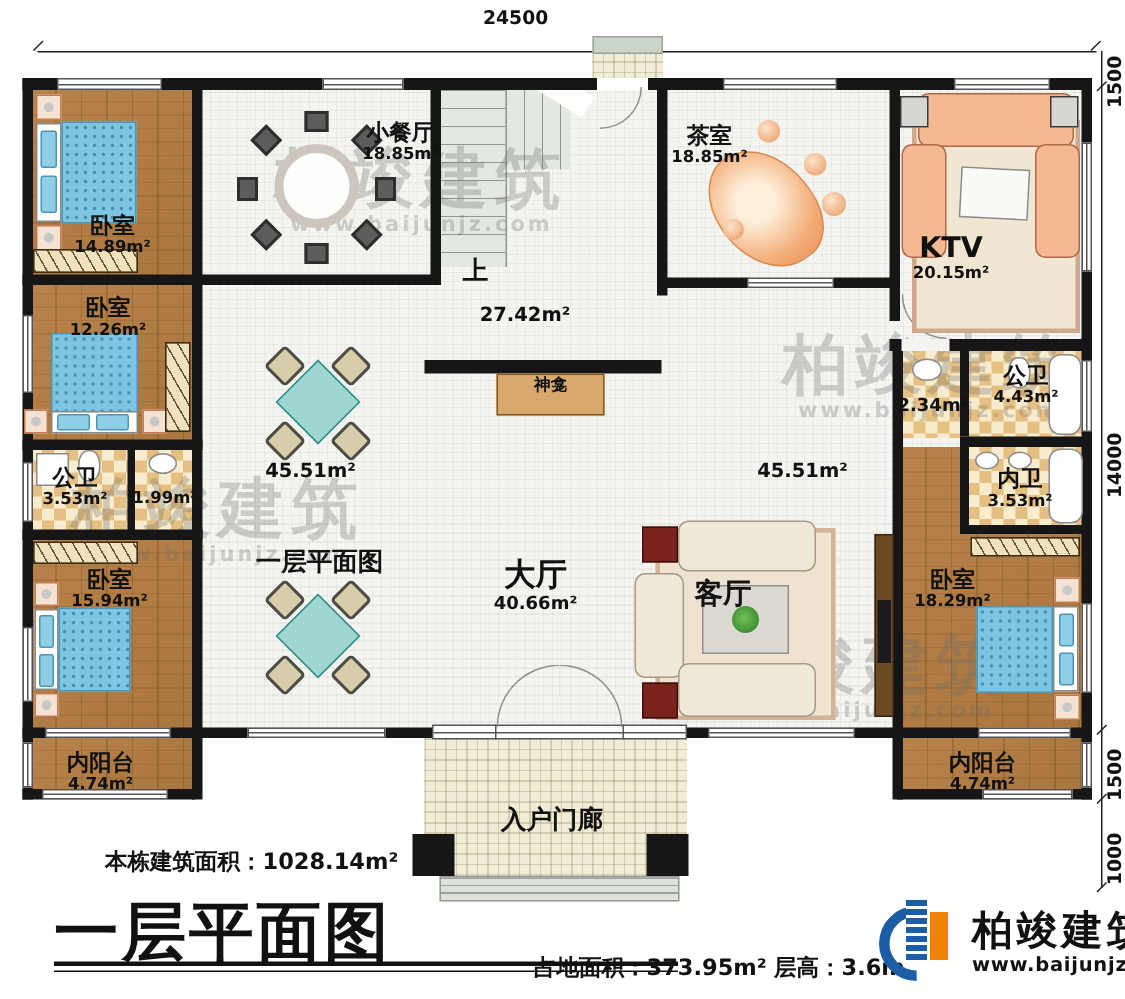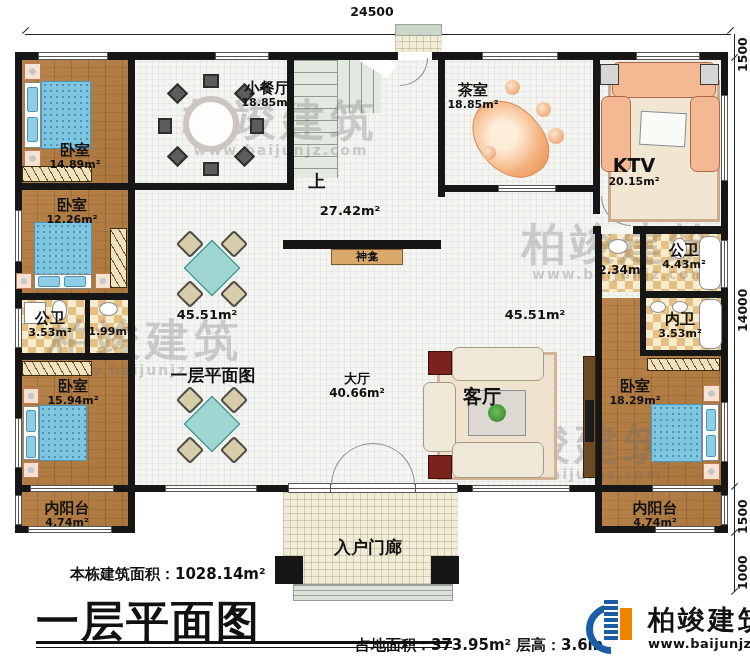--- a/index.html
+++ b/index.html
@@ -62,21 +62,21 @@
   .ft-title{font-size:43px;font-weight:bold;letter-spacing:2px;white-space:nowrap;}
   .ft-scale{font-size:39px;font-weight:400;white-space:nowrap;}
   .logo-name{font-size:27px;font-weight:800;letter-spacing:3px;white-space:nowrap;}
   .logo-url{font-size:13px;font-weight:800;letter-spacing:.5px;white-space:nowrap;}
 </style>
 </head>
 <body>
 
 <div class="canvas">
 
-  <div class="abs dim" style="left:322px;top:4px;width:100px;text-align:center;">24500</div>
+  <div class="abs dim" style="left:322px;top:4px;width:100px;">24500</div>
   <div class="abs" style="left:25px;top:34px;width:706px;height:1px;background:#222;"></div>
   <div class="abs" style="left:21px;top:30px;width:9px;height:1px;background:#222;transform:rotate(-45deg);"></div>
   <div class="abs" style="left:726px;top:30px;width:9px;height:1px;background:#222;transform:rotate(-45deg);"></div>
   <div class="abs" style="left:734px;top:34px;width:1px;height:558px;background:#222;"></div>
   <div class="abs" style="left:730px;top:57px;width:9px;height:1px;background:#222;transform:rotate(-45deg);"></div>
   <div class="abs" style="left:730px;top:486px;width:9px;height:1px;background:#222;transform:rotate(-45deg);"></div>
   <div class="abs" style="left:730px;top:532px;width:9px;height:1px;background:#222;transform:rotate(-45deg);"></div>
   <div class="abs" style="left:730px;top:591px;width:9px;height:1px;background:#222;transform:rotate(-45deg);"></div>
   <div class="abs dim vtext" style="left:735px;top:26px;height:46px;">1500</div>
   <div class="abs dim vtext" style="left:735px;top:268px;height:64px;">14000</div>
@@ -261,21 +261,21 @@
   <div class="abs sofa-cream" style="left:452px;top:347px;width:92px;height:34px;"></div>
   <div class="abs sofa-cream" style="left:423px;top:382px;width:33px;height:70px;"></div>
   <div class="abs sofa-cream" style="left:452px;top:442px;width:92px;height:36px;"></div>
   <div class="abs" style="left:468px;top:390px;width:58px;height:46px;background:#dcd9d3;border:1px solid #8f8f8f;box-sizing:border-box;"></div>
   <div class="abs" style="left:488px;top:404px;width:18px;height:18px;border-radius:50%;background:radial-gradient(circle at 45% 45%, #6fc05a, #2e7a24);"></div>
   <div class="abs" style="left:428px;top:351px;width:24px;height:24px;background:#7c221c;border:1px solid #3a0f0c;box-sizing:border-box;"></div>
   <div class="abs" style="left:428px;top:455px;width:24px;height:24px;background:#7c221c;border:1px solid #3a0f0c;box-sizing:border-box;"></div>
   <div class="abs" style="left:583px;top:356px;width:13px;height:122px;background:#6d4a26;border:1px solid #37240e;box-sizing:border-box;"></div>
   <div class="abs" style="left:585px;top:400px;width:9px;height:42px;background:#1c1c1c;"></div>
 
-  <div class="abs shrine" style="left:331px;top:249px;width:72px;height:16px;text-align:center;">
+  <div class="abs shrine" style="left:331px;top:249px;width:72px;height:28px;text-align:center;">
     <span>神龛</span>
   </div>
 
   <div class="abs lbl" style="left:40px;top:142px;width:70px;">
     <div class="rname">卧室</div>
     <div class="rarea">14.89m²</div>
   </div>
   <div class="abs lbl" style="left:37px;top:197px;width:70px;">
     <div class="rname">卧室</div>
     <div class="rarea">12.26m²</div>
@@ -304,21 +304,21 @@
   <div class="abs lbl" style="left:600px;top:155px;width:68px;">
     <div style="font-size:19px;">KTV</div>
     <div class="rarea">20.15m²</div>
   </div>
   <div class="abs lbl" style="left:300px;top:172px;width:34px;font-size:17px;">上</div>
   <div class="abs lbl openarea" style="left:318px;top:204px;width:64px;">27.42m²</div>
   <div class="abs lbl openarea" style="left:172px;top:308px;width:70px;">45.51m²</div>
   <div class="abs lbl openarea" style="left:500px;top:308px;width:70px;">45.51m²</div>
   <div class="abs lbl" style="left:170px;top:366px;width:86px;font-size:17px;">一层平面图</div>
   <div class="abs lbl" style="left:320px;top:372px;width:74px;">
-    <div style="font-size:13px;text-align:center;">大厅</div>
+    <div style="font-size:21px;text-align:center;">大厅</div>
     <div class="rarea" style="font-size:12px;">40.66m²</div>
   </div>
   <div class="abs lbl" style="left:450px;top:386px;width:64px;font-size:19px;">客厅</div>
   <div class="abs lbl rarea" style="left:598px;top:264px;width:48px;font-size:12px;">2.34m²</div>
   <div class="abs lbl" style="left:652px;top:242px;width:64px;">
     <div class="rname">公卫</div>
     <div class="rarea">4.43m²</div>
   </div>
   <div class="abs lbl" style="left:648px;top:311px;width:64px;">
     <div class="rname">内卫</div>

